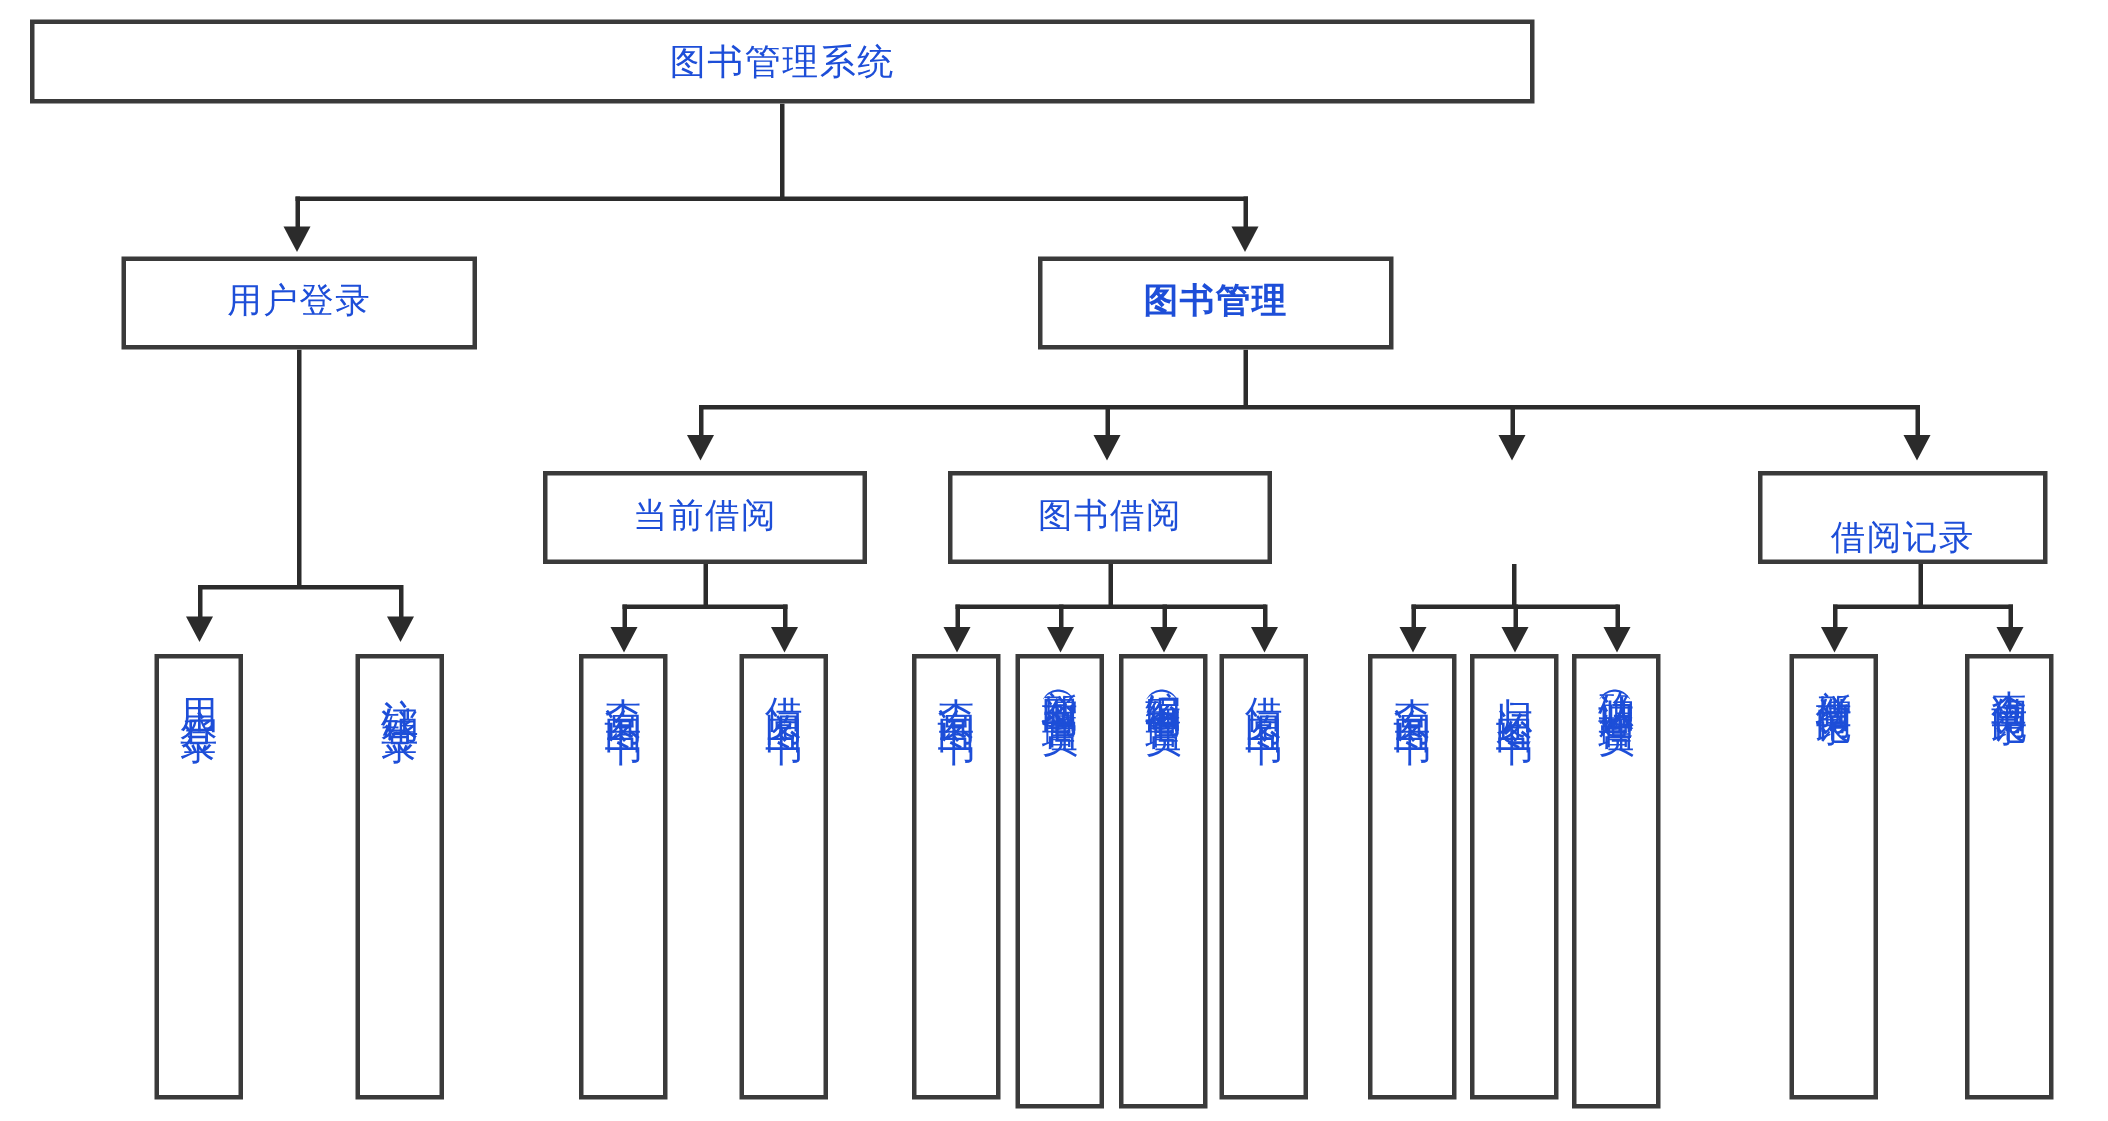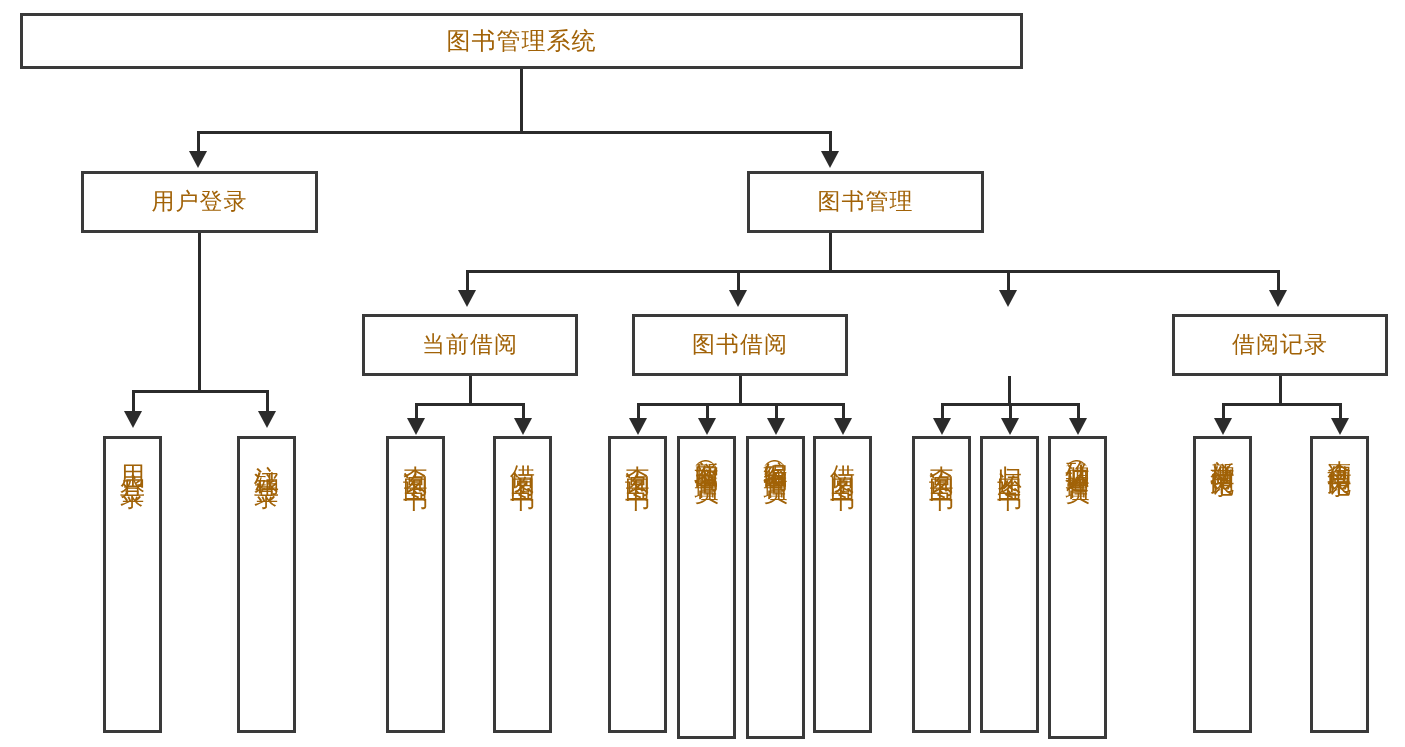--- a/index.html
+++ b/index.html
@@ -23,21 +23,21 @@
     position: absolute;
     box-sizing: border-box;
     background: #ffffff;
     border: 3px solid #3a3a3a;
     display: flex;
     align-items: center;
     justify-content: center;
     z-index: 3;
   }
   .node .label {
-    color: #a16207;
+    color: #1d4ed8;
     letter-spacing: 1px;
     line-height: 1.18;
     white-space: nowrap;
     text-align: center;
   }
   
   .node.horiz .label {
     font-size: 23px;
   }
   .node.root .label {
@@ -110,21 +110,21 @@
   <div class="edge v" style="left:197px; top:131px; height:22px;"></div>
   <div class="arrow" style="left:189px; top:151px;"></div>
 
   <div class="edge v" style="left:829px; top:131px; height:22px;"></div>
   <div class="arrow" style="left:821px; top:151px;"></div>
 
   <div class="node horiz" style="left:81px; top:171px; width:237px; height:62px;">
     <span class="label">用户登录</span>
   </div>
 
-  <div class="node horiz" style="left:747px; top:171px; width:237px; height:62px;">
+  <div class="node horiz" style="left:692px; top:171px; width:237px; height:62px;font-weight:bold;">
     <span class="label">图书管理</span>
   </div>
 
   <div class="edge v" style="left:198px; top:233px; height:159px;"></div>
   <div class="edge h" style="left:132px; top:390px; width:136px;"></div>
   <div class="edge v" style="left:132px; top:390px; height:23px;"></div>
   <div class="arrow" style="left:124px; top:411px;"></div>
   <div class="edge v" style="left:266px; top:390px; height:23px;"></div>
   <div class="arrow" style="left:258px; top:411px;"></div>
 
@@ -141,21 +141,21 @@
 
   <div class="node horiz" style="left:362px; top:314px; width:216px; height:62px;">
     <span class="label">当前借阅</span>
   </div>
 
   <div class="node horiz" style="left:632px; top:314px; width:216px; height:62px;">
     <span class="label">图书借阅</span>
   </div>
 
 
-  <div class="node horiz" style="left:1172px; top:314px; width:216px; height:62px;">
+  <div class="node horiz" style="left:1172px; top:314px; width:193px; height:62px;align-items:flex-end;">
     <span class="label">借阅记录</span>
   </div>
 
   <div class="edge v" style="left:469px; top:376px; height:29px;"></div>
   <div class="edge h" style="left:415px; top:403px; width:110px;"></div>
   <div class="edge v" style="left:415px; top:403px; height:19px;"></div>
   <div class="arrow" style="left:407px; top:418px;"></div>
   <div class="edge v" style="left:522px; top:403px; height:19px;"></div>
   <div class="arrow" style="left:514px; top:418px;"></div>
 

